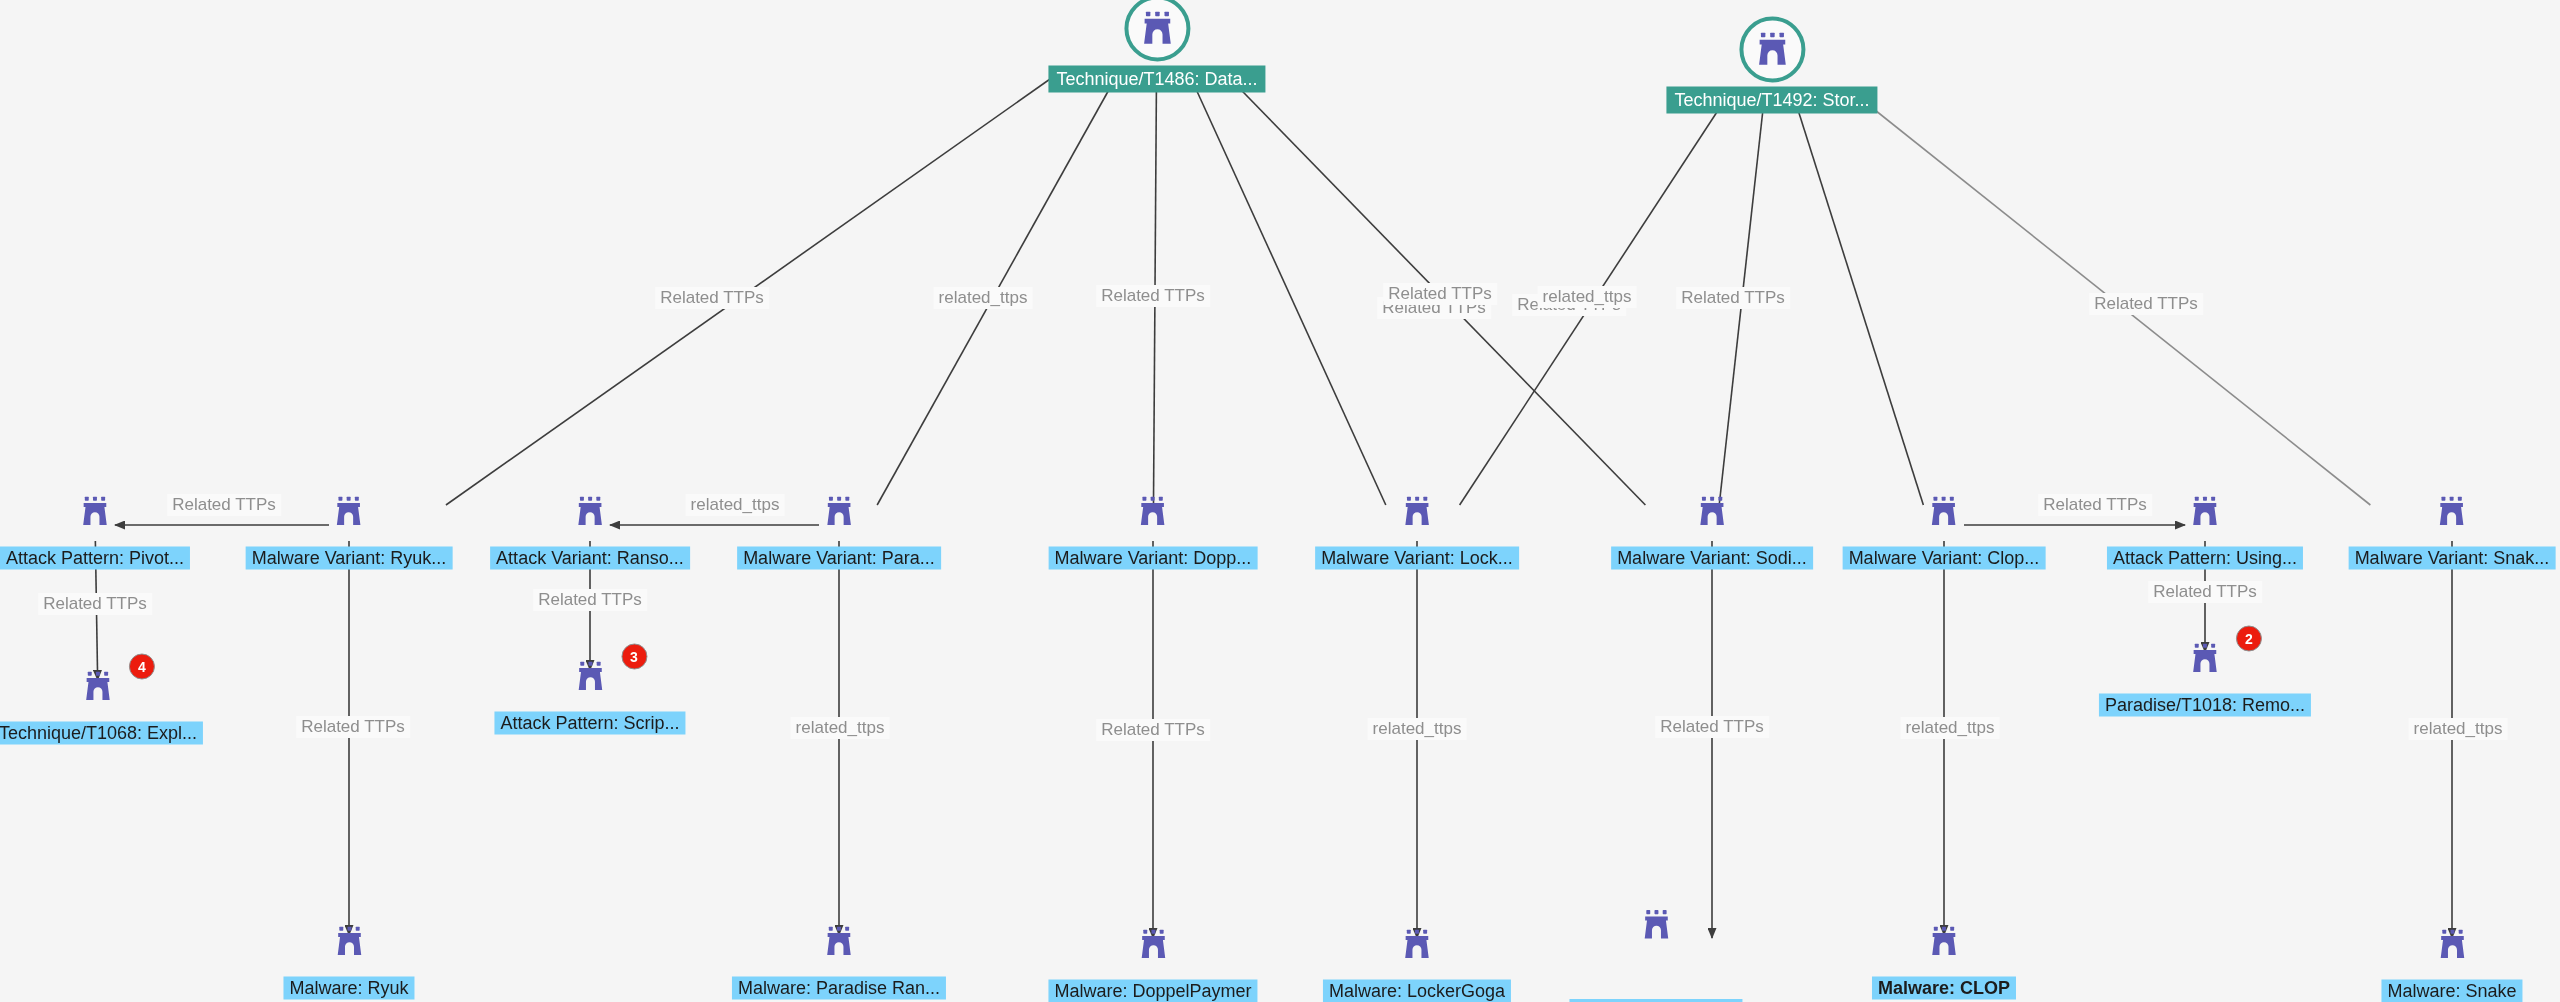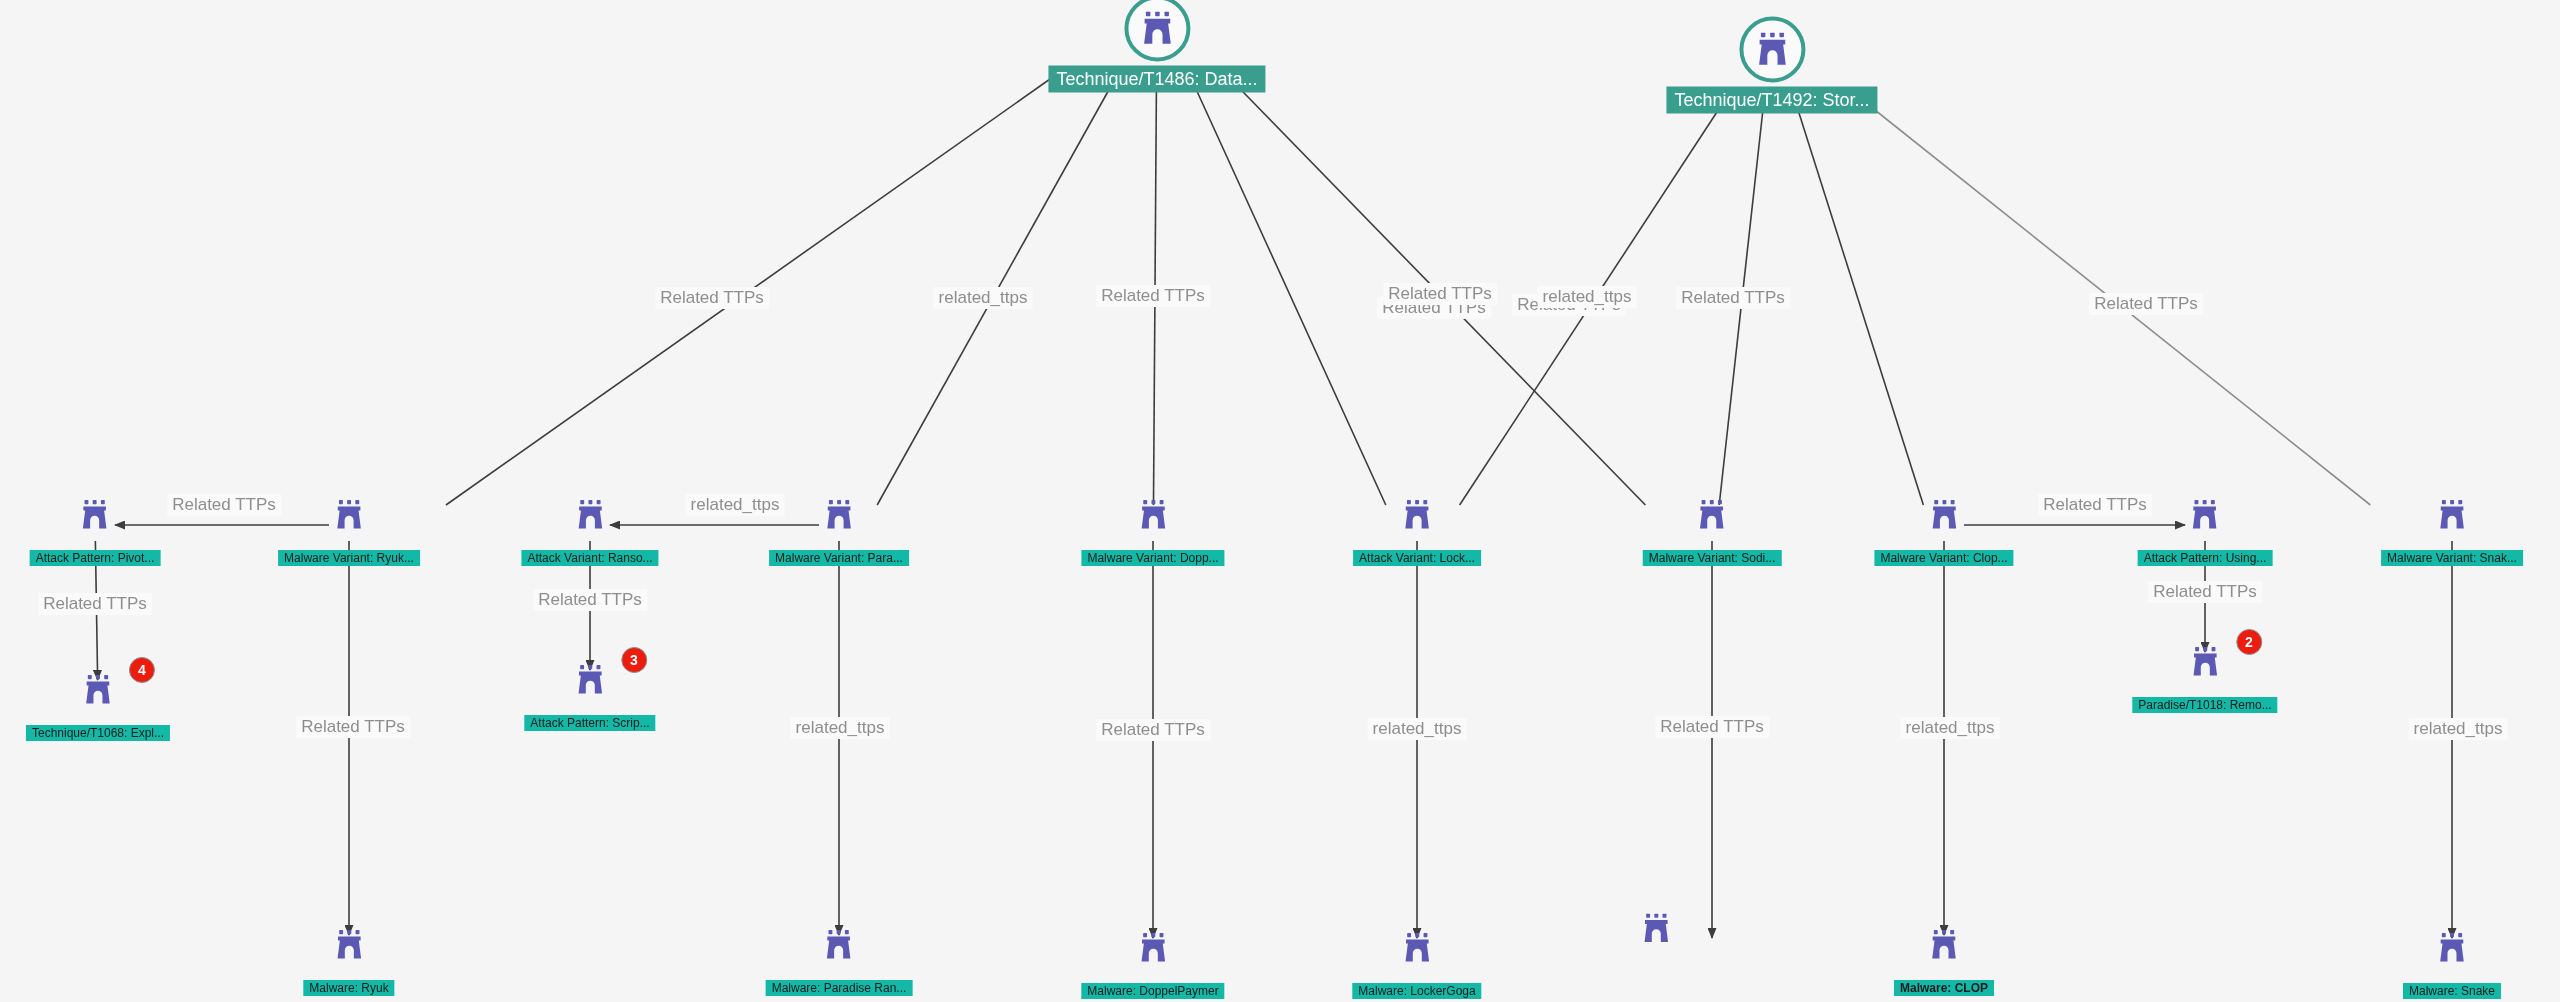--- a/index.html
+++ b/index.html
@@ -64,23 +64,23 @@
     border-radius: 50%;
     background: #fafafa;
     box-sizing: border-box;
   }
   .castle-icon {
     display: block;
   }
   .node-label {
     margin-top: 4px;
     font-family: "Liberation Sans", sans-serif;
-    font-size: 12px;
+    font-size: 18px;
     color: #1c1c1c;
-    background: #14b8a6;
+    background: #7dd3fc;
     padding: 1px 6px;
     white-space: nowrap;
   }
   .node.selected .node-label {
     background: #3a9e8f;
     color: #ffffff;
     padding: 3px 8px;
     font-size: 18px;
   }
   .count-badge {
@@ -252,21 +252,21 @@
       <div class="node" style="left: 1417px; top: 525px;">
         <div class="node-icon-wrap">
 <svg class="castle-icon" width="30" height="30" viewBox="0 0 24 26" aria-hidden="true">
   <rect x="3.2" y="0" width="3.4" height="3.6" rx="0.6" fill="#5b59b4"></rect>
   <rect x="10.3" y="0" width="3.4" height="3.6" rx="0.6" fill="#5b59b4"></rect>
   <rect x="17.4" y="0" width="3.4" height="3.6" rx="0.6" fill="#5b59b4"></rect>
   <path d="M2.2 5.6 h19.6 v3.6 h-1.6 l2.0 15.4 h-6.3 v-7.1
            a3.9 3.9 0 0 0 -7.8 0 v7.1 h-6.3 l2.0 -15.4 h-1.6 z" fill="#5b59b4"></path>
 </svg>
         </div>
-        <div class="node-label">Attack Variant: Lock...</div>
+        <div class="node-label">Malware Variant: Lock...</div>
       </div>
       <div class="node" style="left: 1712px; top: 525px;">
         <div class="node-icon-wrap">
 <svg class="castle-icon" width="30" height="30" viewBox="0 0 24 26" aria-hidden="true">
   <rect x="3.2" y="0" width="3.4" height="3.6" rx="0.6" fill="#5b59b4"></rect>
   <rect x="10.3" y="0" width="3.4" height="3.6" rx="0.6" fill="#5b59b4"></rect>
   <rect x="17.4" y="0" width="3.4" height="3.6" rx="0.6" fill="#5b59b4"></rect>
   <path d="M2.2 5.6 h19.6 v3.6 h-1.6 l2.0 15.4 h-6.3 v-7.1
            a3.9 3.9 0 0 0 -7.8 0 v7.1 h-6.3 l2.0 -15.4 h-1.6 z" fill="#5b59b4"></path>
 </svg>

